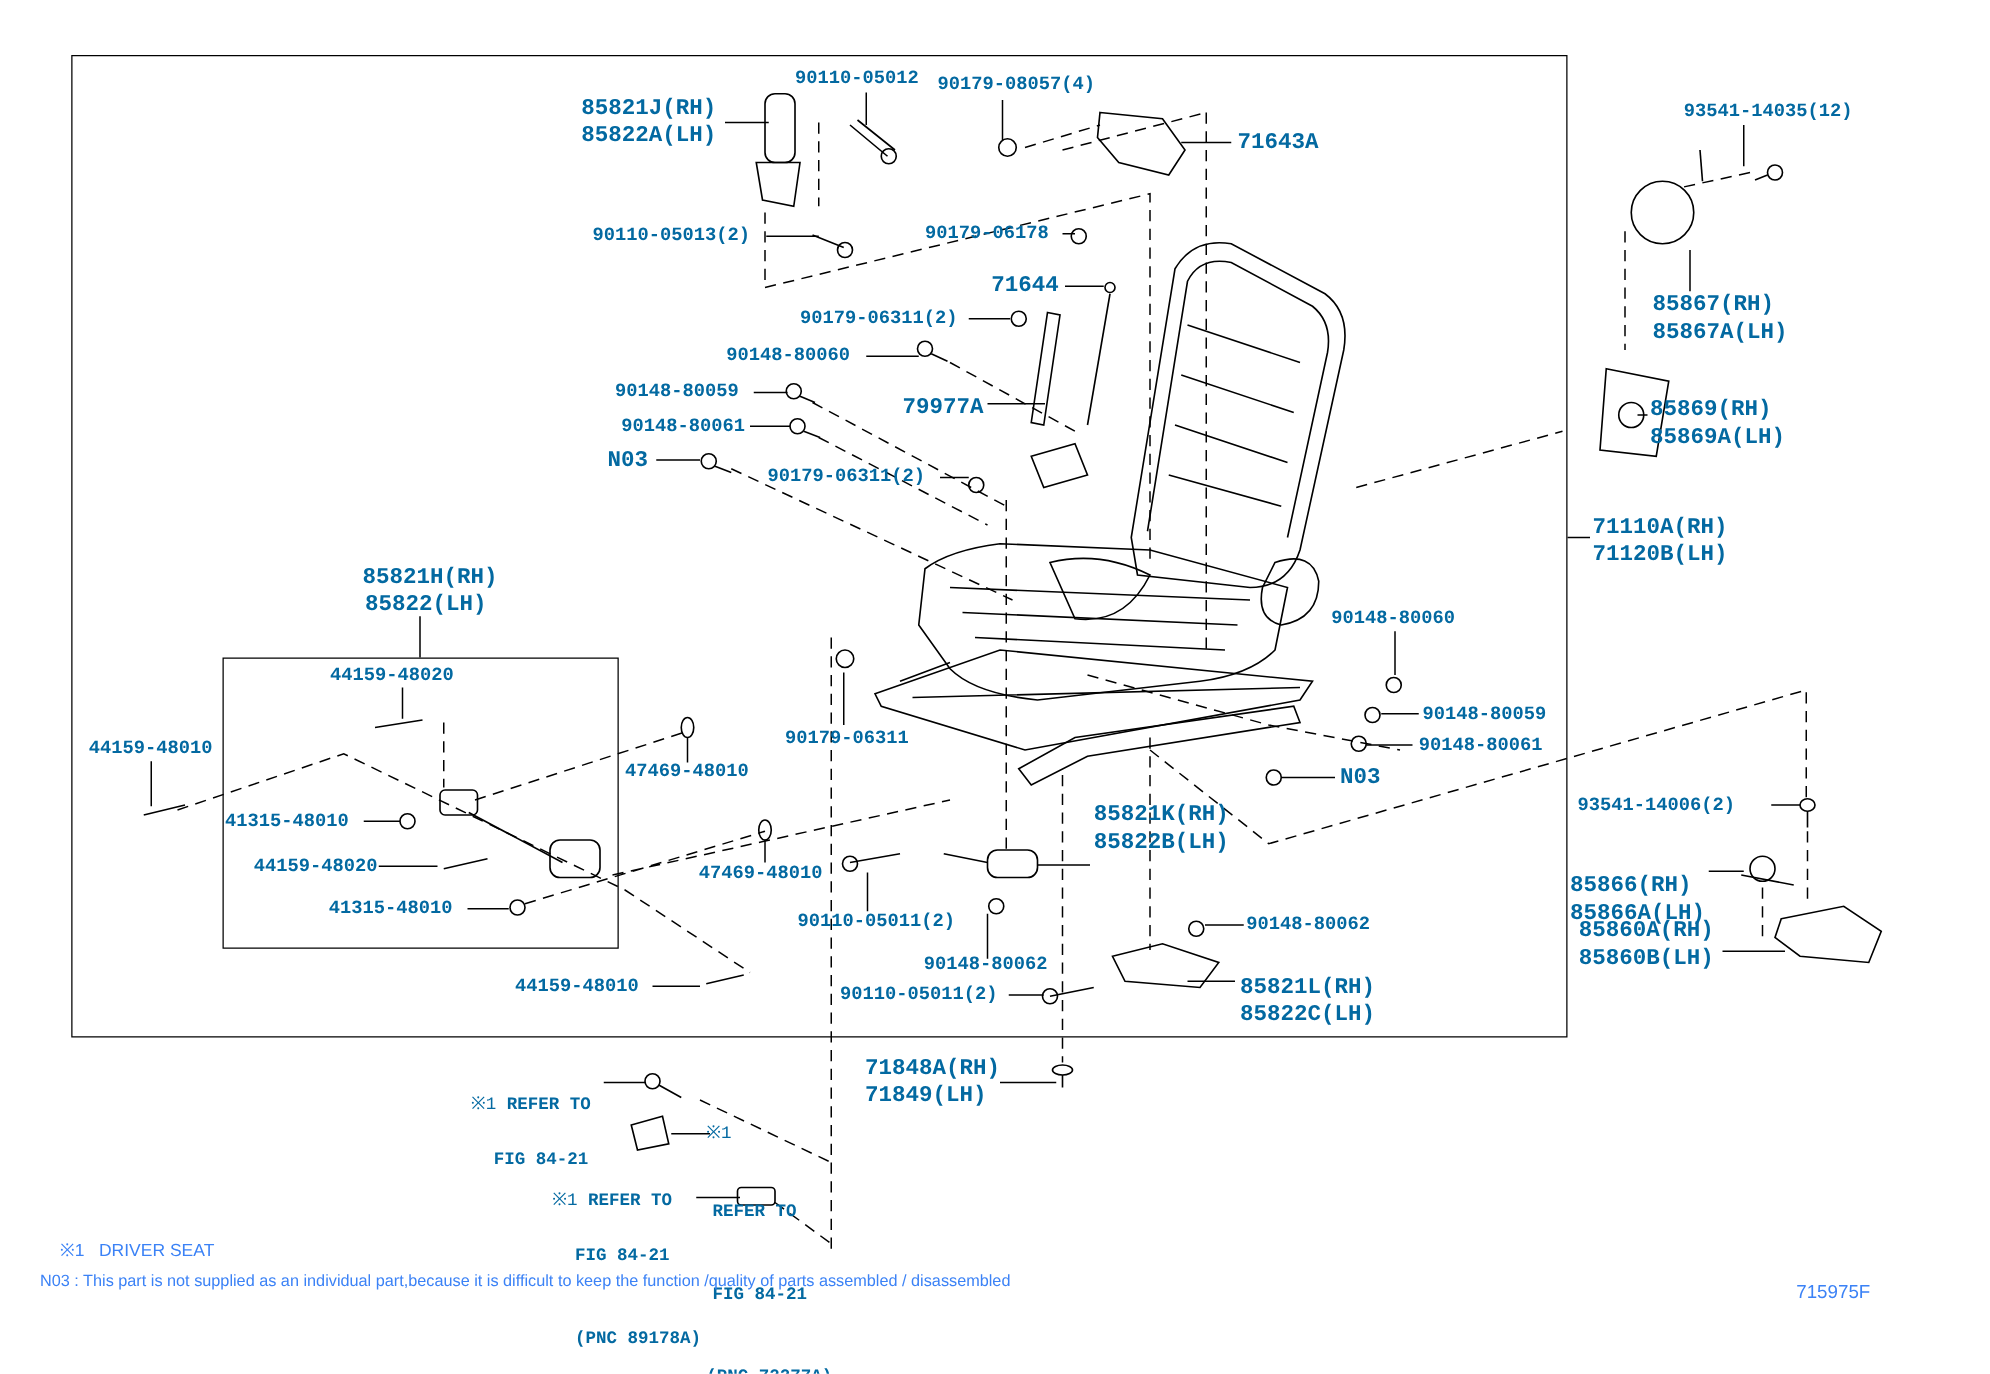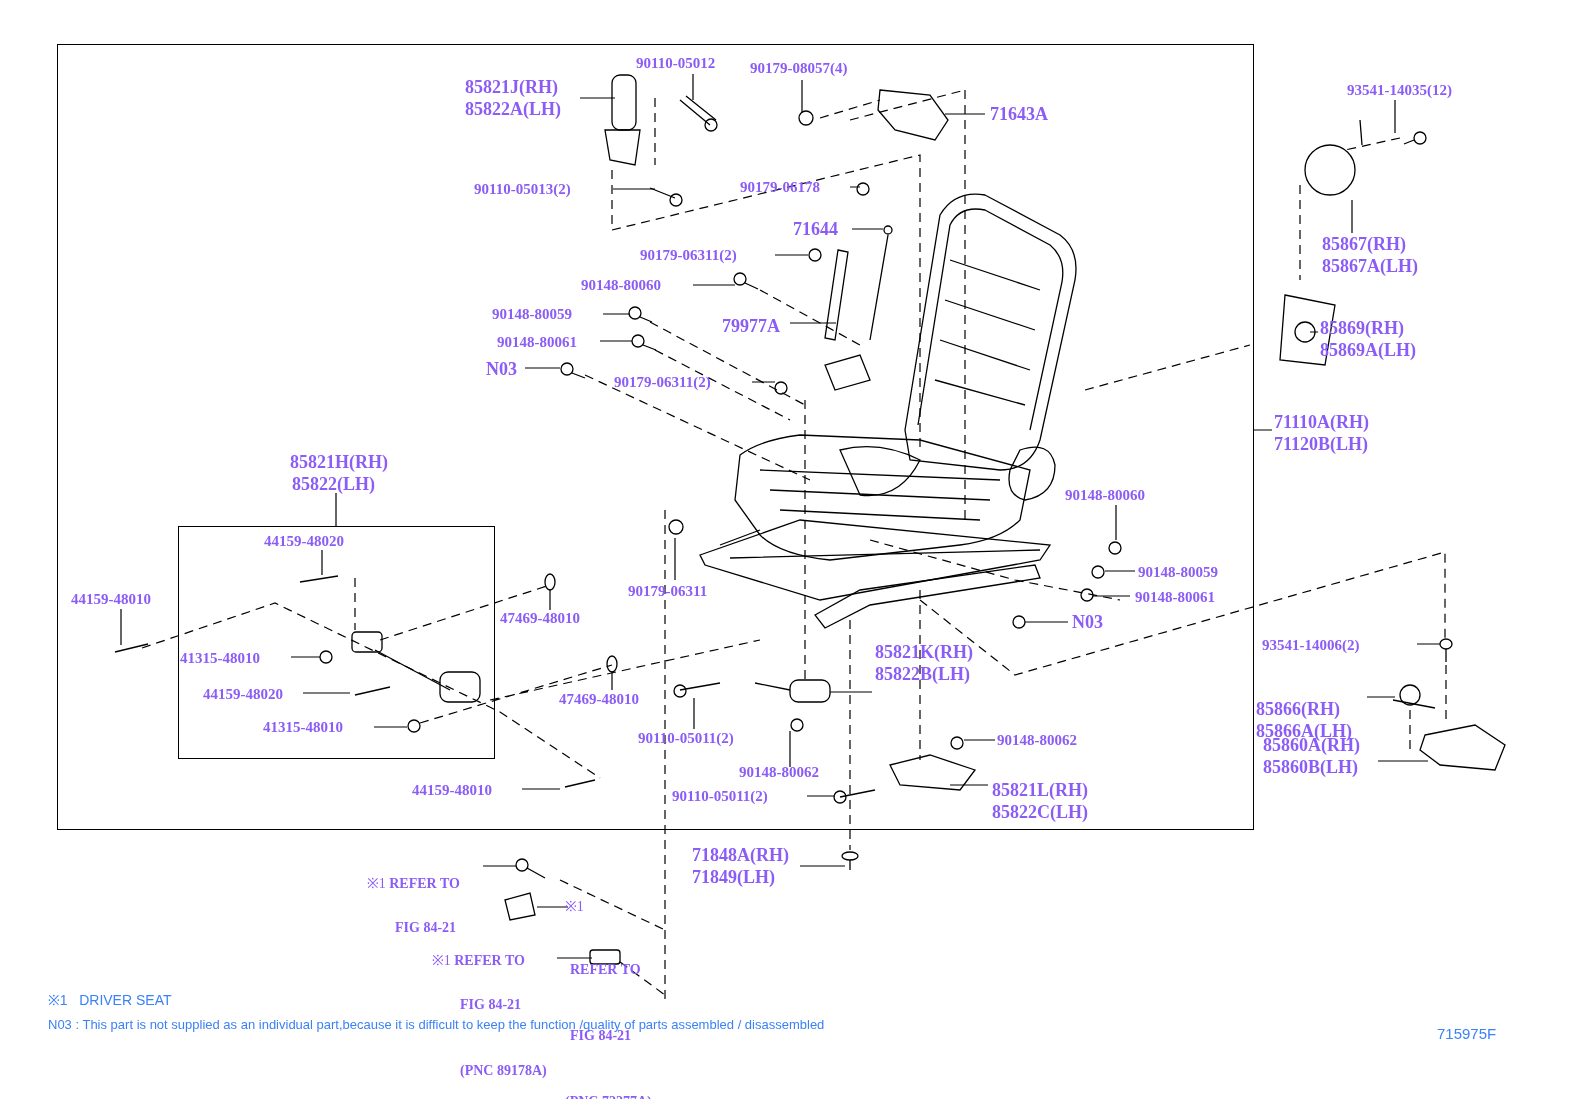--- a/index.html
+++ b/index.html
@@ -1,20 +1,20 @@
 <!DOCTYPE html>
 <html><head>
 <meta charset="utf-8">
 <style>
   html, body { margin: 0; padding: 0; background: #ffffff; }
   body { width: 1592px; height: 1099px; position: relative; overflow: hidden;
          font-family: "DejaVu Sans Mono", monospace; color: #000; }
   .frame { position: absolute; border: 1.5px solid #000; box-sizing: border-box; }
-  .lbl { position: absolute; font-family: Liberation Serif, serif;
-         font-weight: bold; font-size: 15px; line-height: 22px; white-space: pre; color: #8b5cf6; }
+  .lbl { position: absolute; font-family: Liberation Mono, monospace;
+         font-weight: bold; font-size: 15px; line-height: 22px; white-space: pre; color: #0369a1; }
   .lbl.big { font-size: 18px; line-height: 22px; }
   .lbl.small { font-size: 14px; }
   .note { position: absolute; font-family: "Liberation Sans", sans-serif; font-size: 14px; color: #3b82f6; white-space: pre; }
   svg.canvas { position: absolute; left: 0; top: 0; }
   .part { fill: none; stroke: #000; stroke-width: 1.3; }
   .lead { stroke: #000; stroke-width: 1.2; fill: none; }
   .dash { stroke: #000; stroke-width: 1.2; fill: none; stroke-dasharray: 9 6; }
 </style>
 </head>
 <body>
@@ -246,14 +246,14 @@
   <div style="padding-left:5px;">FIG 84-21</div>
   <div>(PNC 72277A)</div>
 </div>
 <div class="lbl small" style="left:425px;top:928px;">
   <span style="font-weight:normal;">※1</span> <span>REFER TO</span>
   <div style="padding-left:35px;">FIG 84-21</div>
   <div style="padding-left:35px;">(PNC 89178A)</div>
 </div>
 
 <div class="note" style="left:48px;top:990px;">※1   DRIVER SEAT</div>
-<div class="note" style="left:48px;top:1017px;font-size:13px;">N03 : This part is not supplied as an individual part,because it is difficult to keep the function /quality of parts assembled / disassembled</div>
+<div class="note" style="left:32px;top:1017px;font-size:13px;">N03 : This part is not supplied as an individual part,because it is difficult to keep the function /quality of parts assembled / disassembled</div>
 <div class="note" style="left:1437px;top:1025px;font-size:15px;">715975F</div>
 
 </body></html>

